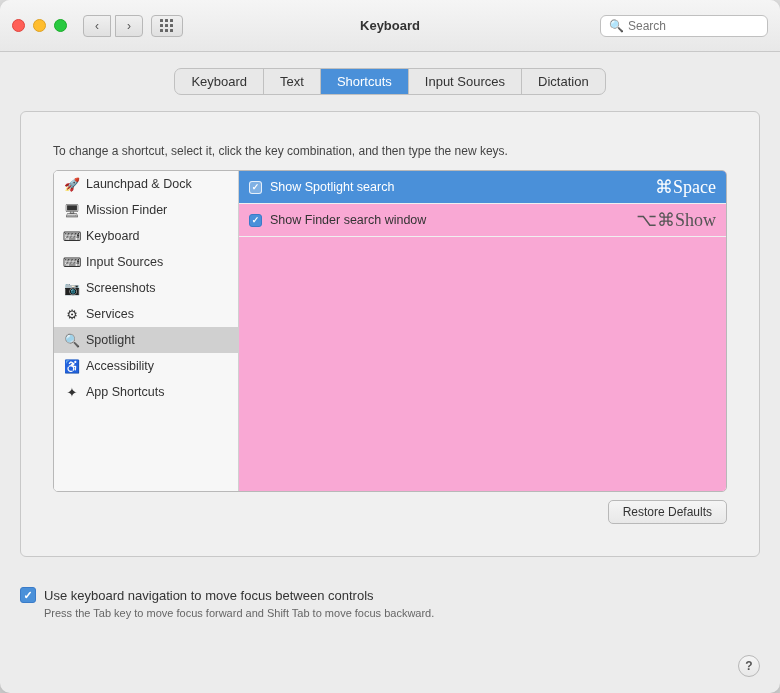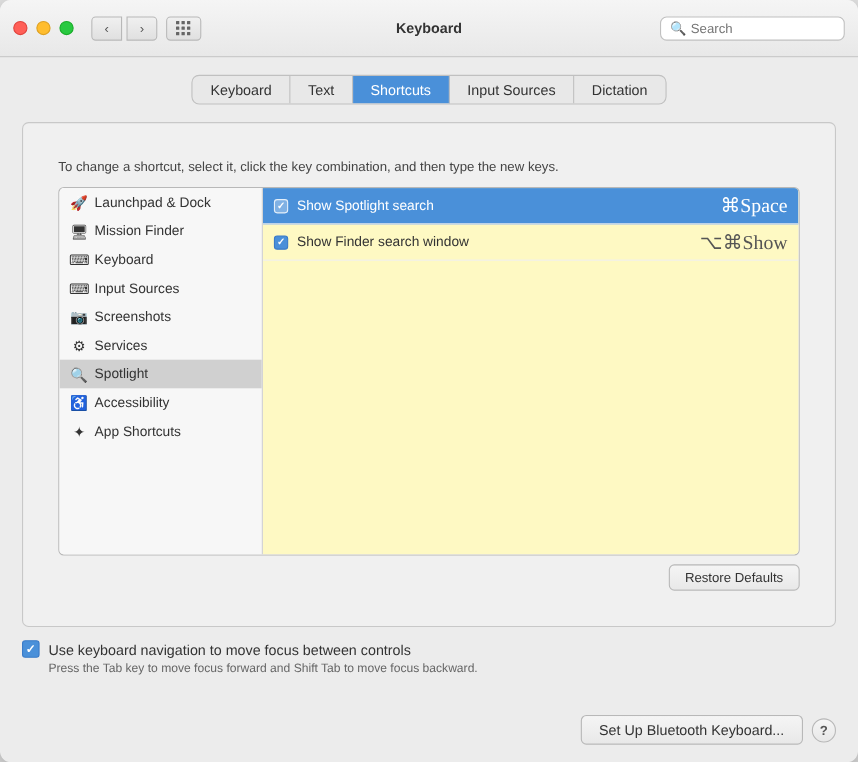--- a/index.html
+++ b/index.html
@@ -199,21 +199,21 @@
       height: 16px;
       display: flex;
       align-items: center;
       justify-content: center;
       font-size: 13px;
       flex-shrink: 0;
     }
     .main-list {
       flex: 1;
       overflow-y: auto;
-      background: #fef9c3;
+      background: #f9a8d4;
     }
     .list-item {
       display: flex;
       align-items: center;
       padding: 5px 10px;
       cursor: pointer;
       border-bottom: 1px solid #f0f0f0;
     }
     .list-item.selected {
       background: #4a90d9;
@@ -277,21 +277,21 @@
       border: 1px solid #b8b8b8;
       border-radius: 5px;
       padding: 4px 14px;
       font-size: 12px;
       cursor: pointer;
       color: #333;
     }
     .checkbox-row {
       display: flex;
       align-items: center;
-      margin-top: 12px;
+      margin-top: 30px;
       gap: 8px;
     }
     .big-checkbox {
       width: 16px;
       height: 16px;
       background: #4a90d9;
       border: 1.5px solid #3a7bc8;
       border-radius: 3px;
       display: flex;
       align-items: center;
@@ -460,16 +460,15 @@
     </div>
 
     <div class="checkbox-row">
       <div class="big-checkbox"></div>
       <span class="checkbox-label">Use keyboard navigation to move focus between controls</span>
     </div>
     <div class="hint-text">Press the Tab key to move focus forward and Shift Tab to move focus backward.</div>
   </div>
 
   <div class="bottom-bar">
-    <button class="bt-btn">Set Up Bluetooth Keyboard...</button>
     <div class="help-btn">?</div>
   </div>
 </div>
 
 </body></html>

